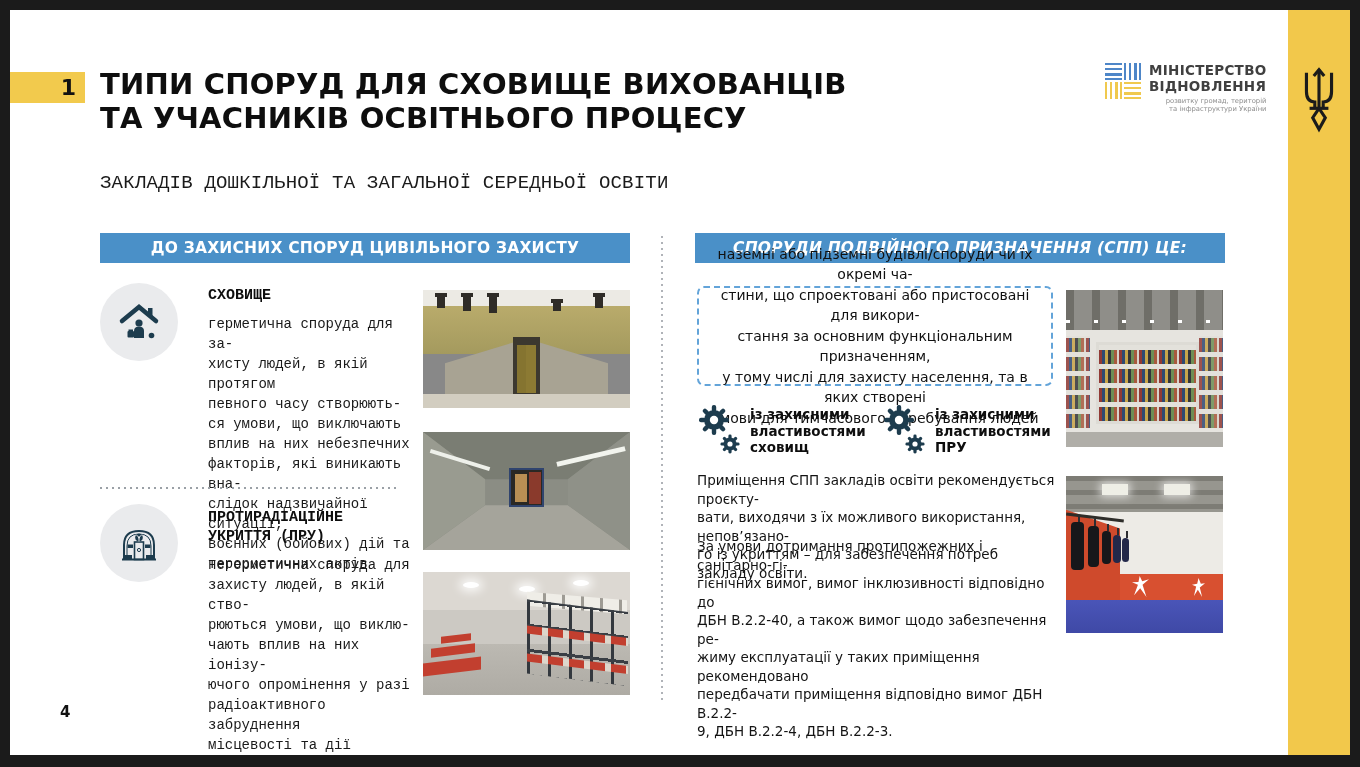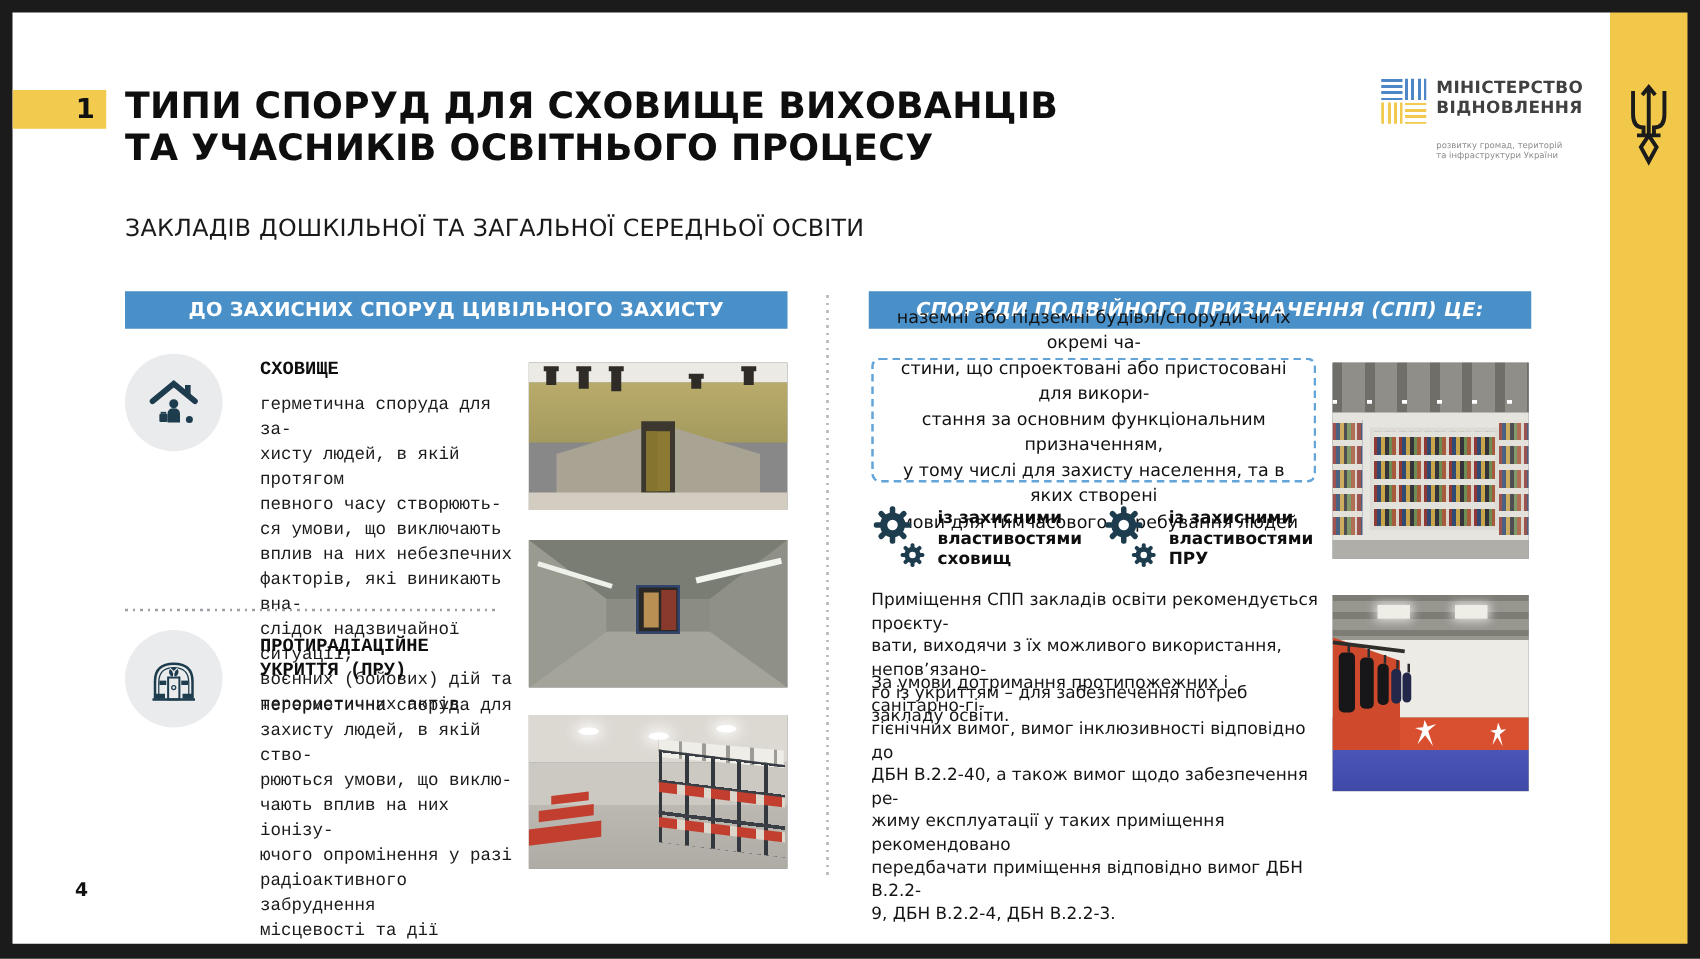--- a/index.html
+++ b/index.html
@@ -25,31 +25,31 @@
   .num-badge{
     position:absolute;left:0;top:62px;width:75px;height:31px;
     background:#f2ca4d;color:#111;font-weight:800;font-size:22px;
     text-align:right;line-height:31px;padding-right:9px;box-sizing:border-box;
   }
   .title{
     position:absolute;left:90px;top:57px;
     font-size:29px;font-weight:800;line-height:34px;color:#0e0e0e;letter-spacing:.2px;
   }
   .subtitle{
-    position:absolute;left:90px;top:162px;font-size:19px;color:#1a1a1a;letter-spacing:.2px;
+    position:absolute;left:90px;top:162px;font-size:19px;color:#1a1a1a;letter-spacing:.2px;font-family:Liberation Mono, monospace;
   }
   .logo{position:absolute;left:1095px;top:53px;display:flex;gap:8px;align-items:flex-start;}
   .logo-mark{width:36px;height:36px;display:grid;grid-template-columns:17px 17px;grid-template-rows:17px 17px;gap:2px;}
   .logo-mark div{width:17px;height:17px;}
   .q-tl{background:repeating-linear-gradient(180deg,#4e86c8 0 2.3px,#fff 2.3px 5.1px);}
   .q-tr{background:repeating-linear-gradient(90deg,#4e86c8 0 2.3px,#fff 2.3px 5.1px);}
   .q-bl{background:repeating-linear-gradient(90deg,#f0c94e 0 2.3px,#fff 2.3px 5.1px);}
   .q-br{background:repeating-linear-gradient(180deg,#f0c94e 0 2.3px,#fff 2.3px 5.1px);}
   .logo-name{font-size:13.5px;font-weight:700;color:#404040;line-height:15.5px;letter-spacing:.3px;}
-  .logo-tag{font-size:6.8px;color:#8d8d8d;line-height:8px;margin-top:18px;}
+  .logo-tag{font-size:6.8px;color:#8d8d8d;line-height:8px;margin-top:3px;text-align:right;}
 
   
   .col-header{
     position:absolute;top:223px;height:30px;background:#4a90c8;color:#fff;
     font-weight:700;font-size:15.5px;text-align:center;line-height:30px;letter-spacing:.2px;
   }
   .col-header.left{left:90px;width:530px;}
   .col-header.right{left:685px;width:530px;font-style:italic;}
 
   

